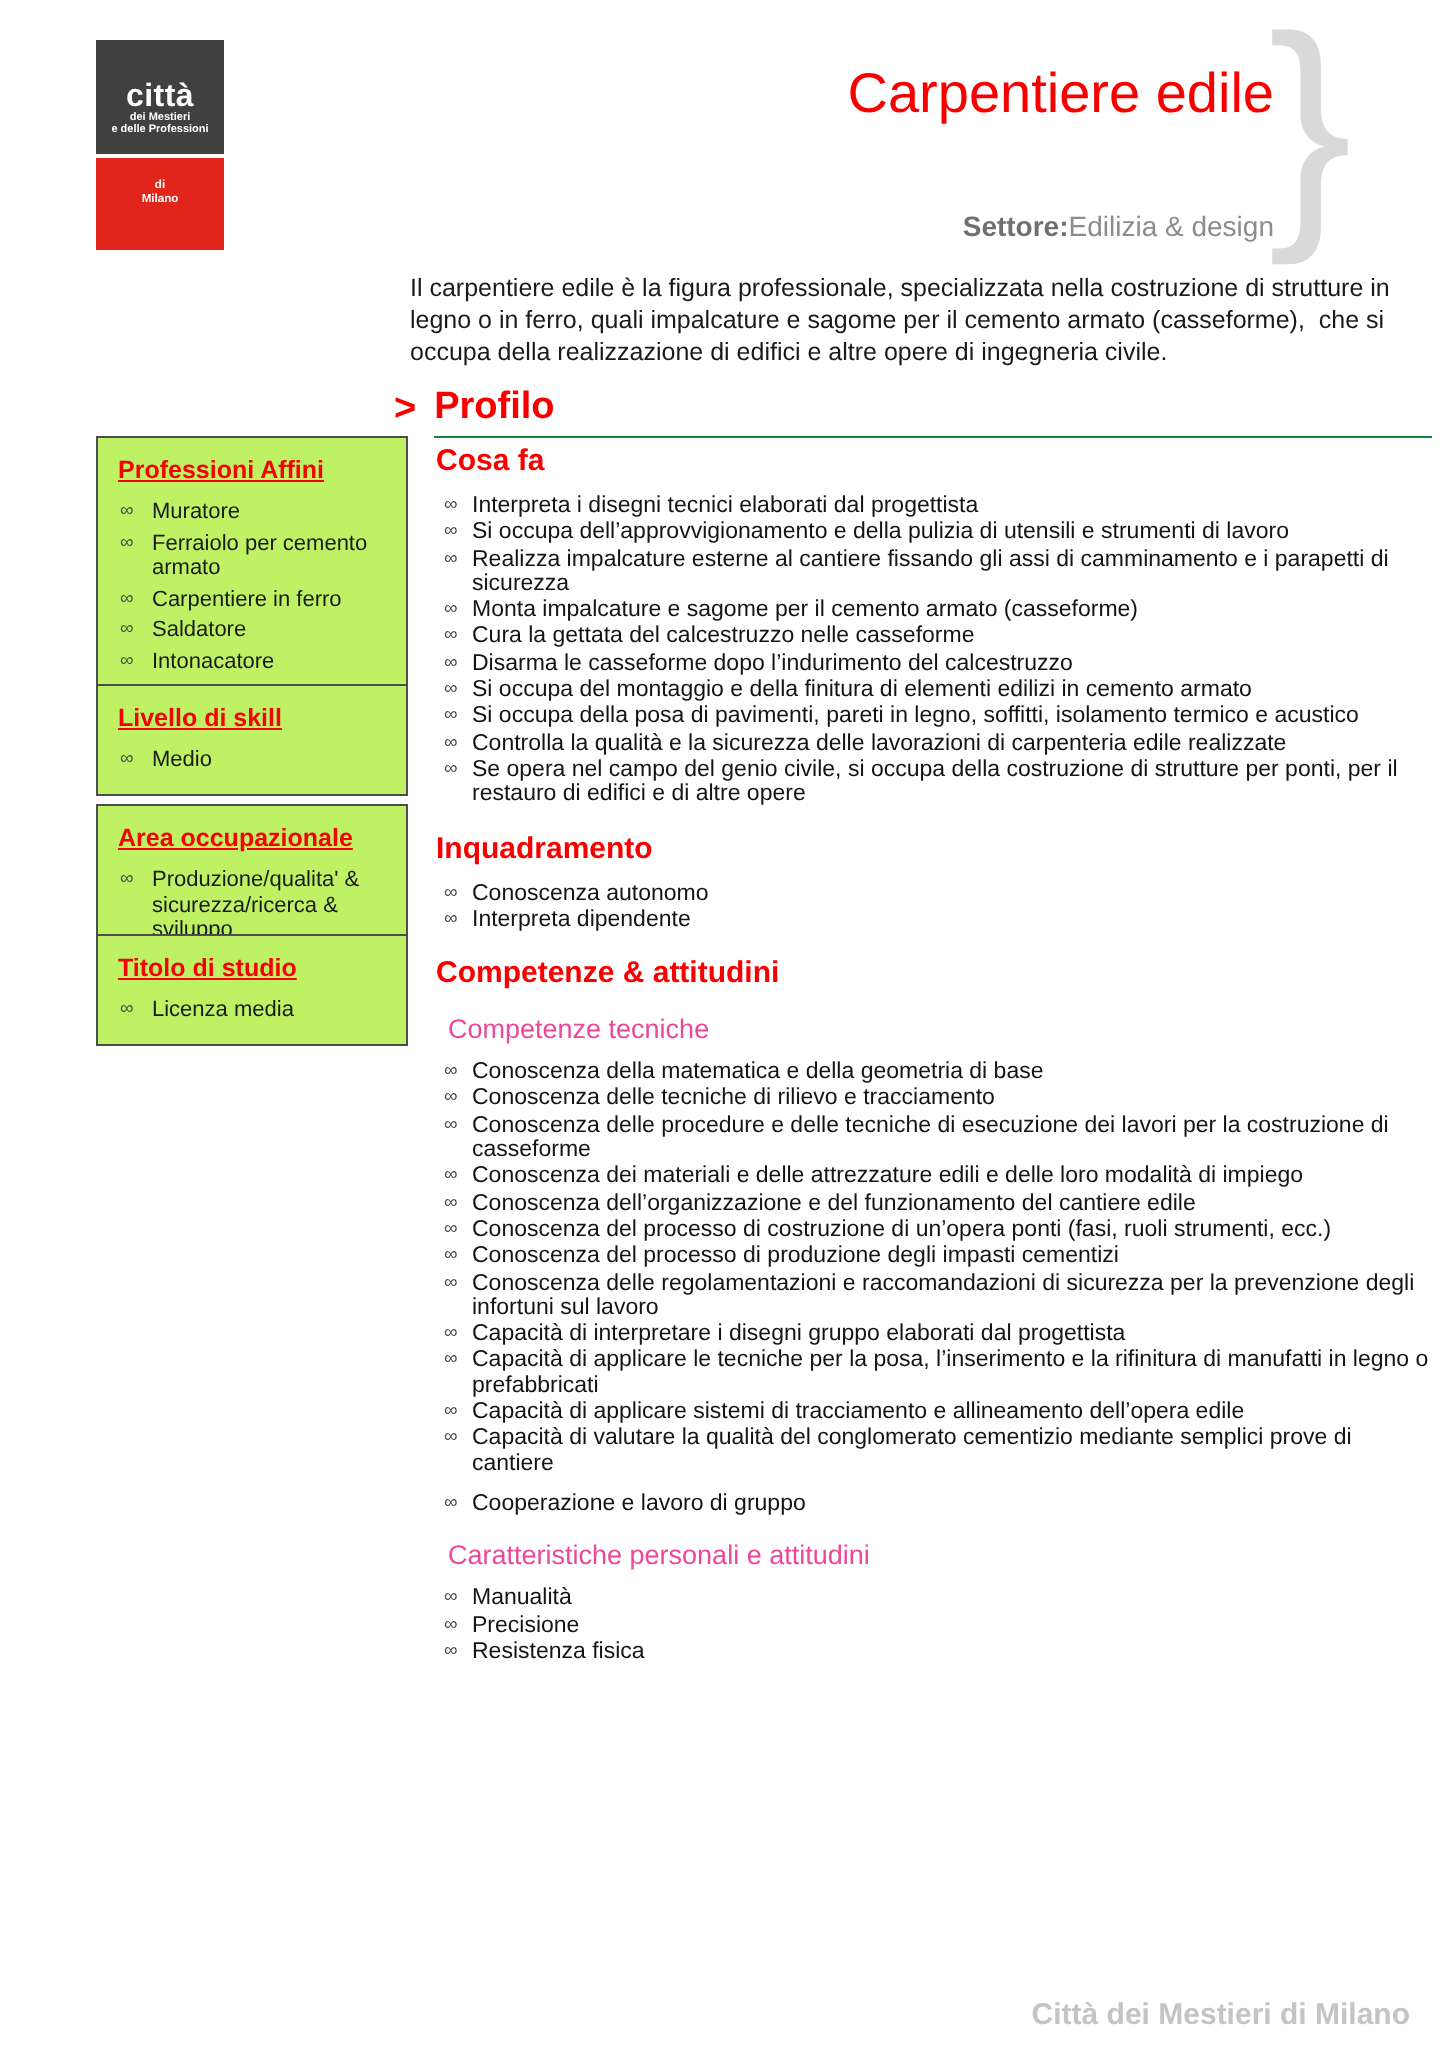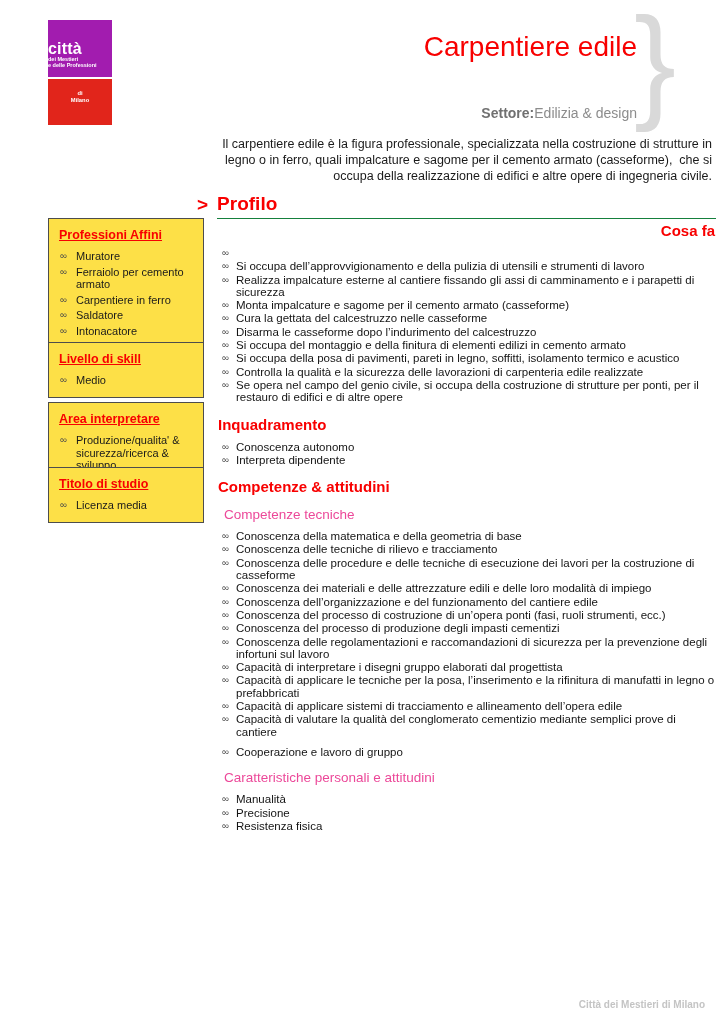--- a/index.html
+++ b/index.html
@@ -4,22 +4,22 @@
 <style>
   html,body { margin:0; padding:0; background:#ffffff; }
   .page {
     position:relative; width:724px; height:1024px; background:#ffffff;
     font-family:"Liberation Sans", sans-serif; overflow:hidden; color:#1a1a1a;
   }
 
   
   .logo { position:absolute; left:48px; top:20px; width:64px; }
   .logo-top {
-    background:#a21caf; height:57px; box-sizing:border-box; color:#fff;
-    padding-top:21px;
+    background:#404040; height:57px; box-sizing:border-box; color:#fff;
+    text-align:center; padding-top:21px;
   }
   .logo-brand { font-size:16px; font-weight:bold; line-height:15px; letter-spacing:.2px; }
   .logo-sub  { font-size:5.5px; font-weight:bold; line-height:6.2px; }
   .logo-bottom {
     background:#e1251b; height:46px; box-sizing:border-box; margin-top:2px;
     color:#fff; text-align:center; padding-top:11px;
   }
   .logo-city { font-size:5.8px; font-weight:bold; line-height:6.5px; }
 
   
@@ -33,63 +33,63 @@
   .sector-label { font-weight:bold; color:#707070; }
   .sector-value { color:#8c8c8c; }
   .brace {
     position:absolute; left:634px; top:0px; font-size:126px; line-height:126px;
     color:#d9d9d9; font-weight:normal;
   }
 
   
   .intro {
     position:absolute; left:205px; top:136px; width:507px;
-    font-size:12.5px; line-height:16px; white-space:pre-wrap;text-align:right;
+    font-size:12.5px; line-height:16px; white-space:pre-wrap;
   }
 
   
   .profilo {
     position:absolute; left:197px; top:193px; width:519px;
     display:flex; align-items:flex-end;
     color:#f80000; font-weight:bold; font-size:19px;
   }
   .profilo-marker { margin-right:9px; padding-bottom:3px; }
   .profilo-rule   { flex:1; border-bottom:1px solid #15803d; padding-bottom:3px; }
 
   
   .side-box {
     position:absolute; left:48px; width:156px; box-sizing:border-box;
-    border:1px solid #4d4d4d; background:#fde047; padding:9px 6px 7px 10px;
+    border:1px solid #4d4d4d; background:#bef264; padding:9px 6px 7px 10px;
   }
   .side-title {
     color:#f80000; font-weight:bold; text-decoration:underline;
     font-size:12.5px; margin-bottom:8px;
   }
   .side-item { display:flex; font-size:11px; line-height:12.5px; margin-bottom:3px; }
   .bullet {
     flex:0 0 17px; box-sizing:border-box; padding-left:1px;
     font-size:9.5px; color:#4a4a4a;
   }
 
   
   .main { position:absolute; left:218px; top:218px; width:497px; }
   .sec-title { color:#f80000; font-weight:bold; font-size:15px; margin:0; }
-  .sec-title.first { margin-top:4px;text-align:right; }
+  .sec-title.first { margin-top:4px; }
   .sec-title.mt    { margin-top:12px; }
   .sub-title { color:#ec4899; font-weight:normal; font-size:13.5px; margin:12px 0 8px 6px; }
   .main-list { margin-top:8px; }
   .main-li {
     display:flex; font-size:11.5px; line-height:12.3px; margin-bottom:1px; color:#141414;
   }
   .main-li .bullet { flex:0 0 18px; padding-left:4px; line-height:12.3px; }
 
   
   .footer {
     position:absolute; top:999px; right:19px;
-    font-size:10px; font-weight:bold; color:#c4c4c4; white-space:nowrap;text-align:right;
+    font-size:15px; font-weight:bold; color:#c4c4c4; white-space:nowrap;text-align:right;
   }
 </style>
 </head>
 <body>
 
 <div class="page">
 
   <div class="logo">
     <div class="logo-top">
       <div class="logo-brand">città</div>
@@ -139,41 +139,42 @@
 
   <div class="side-box" style="top:342px">
     <div class="side-title">Livello di skill</div>
     <div class="side-item">
         <span class="bullet">∞</span>
         <span>Medio</span>
       </div>
   </div>
 
   <div class="side-box" style="top:402px">
-    <div class="side-title">Area interpretare</div>
+    <div class="side-title">Area occupazionale</div>
     <div class="side-item">
         <span class="bullet">∞</span>
         <span>Produzione/qualita' &amp; sicurezza/ricerca &amp; sviluppo</span>
       </div>
   </div>
 
   <div class="side-box" style="top:467px">
     <div class="side-title">Titolo di studio</div>
     <div class="side-item">
         <span class="bullet">∞</span>
         <span>Licenza media</span>
       </div>
   </div>
 
   <div class="main">
 
     <div class="sec-title first">Cosa fa</div>
     <div class="main-list">
       <div class="main-li">
           <span class="bullet">∞</span>
+          <span>Interpreta i disegni tecnici elaborati dal progettista</span>
         </div>
       <div class="main-li">
           <span class="bullet">∞</span>
           <span>Si occupa dell’approvvigionamento e della pulizia di utensili e strumenti di lavoro</span>
         </div>
       <div class="main-li">
           <span class="bullet">∞</span>
           <span>Realizza impalcature esterne al cantiere fissando gli assi di camminamento e i parapetti di sicurezza</span>
         </div>
       <div class="main-li">

